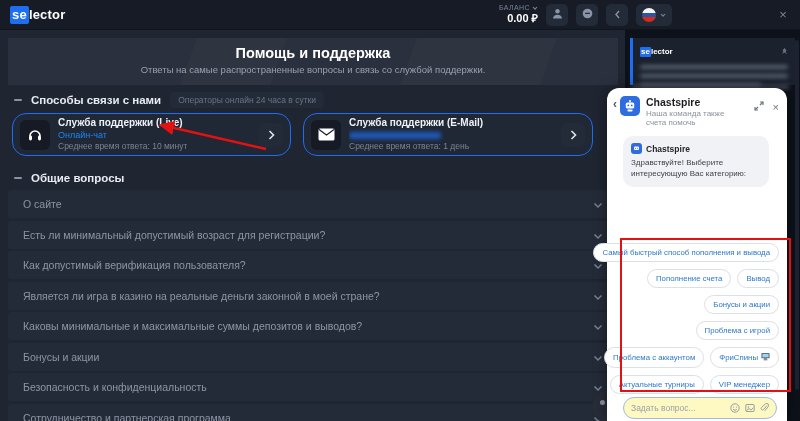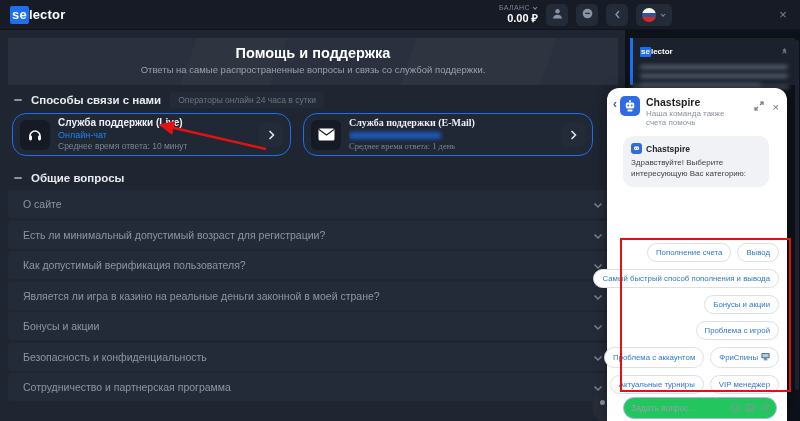--- a/index.html
+++ b/index.html
@@ -41,21 +41,21 @@
   
   .sec-head { position:absolute; left:14px; display:flex; align-items:center; gap:9px; }
   .minus-bar { width:8px; height:2px; background:#8a93a5; border-radius:1px; }
   .sec-title { font-size:11.5px; font-weight:bold; color:#e8ebf1; }
   .sec-badge { font-size:8.5px; color:#6b7383; background:#242b38; border-radius:3px; padding:3px 8px; }
 
   
   .card { position:absolute; top:113px; height:43px; background:#202735; border:1px solid #1d6ef2;
           border-radius:14px; display:flex; align-items:center; cursor:pointer; }
   .card-live { left:12px; width:279px; }
-  .card-email { left:303px; width:290px;font-family:Liberation Serif, serif; }
+  .card-email { left:303px; width:290px; }
   .card-icon { width:30px; height:30px; min-width:30px; background:#151a24; border-radius:6px;
                margin:0 8px 0 7px; display:flex; align-items:center; justify-content:center; }
   .card-texts { line-height:1.25; overflow:hidden; }
   .card-title { font-size:10px; font-weight:bold; color:#eef1f6; white-space:nowrap;}
   .card-link { font-size:9px; color:#1d86f5; cursor:pointer; }
   .email-blur { width:92px; height:7px; margin:2px 0; background:#1d6ef2; opacity:.7;
                 border-radius:2px; filter:blur(2px); }
   .card-meta { font-size:8.5px; color:#7c8494; white-space:nowrap;}
   .card-chev { margin-left:auto; margin-right:7px; width:24px; height:24px; min-width:24px; background:#242b38;
                border-radius:6px; display:flex; align-items:center; justify-content:center; }
@@ -111,21 +111,21 @@
 
   .pills { position:absolute; right:8px; top:155px; width:166px; display:flex; flex-direction:column;
            align-items:flex-end; gap:7px; }
   .pill-row { display:flex; gap:6px; }
   .pill { display:flex; align-items:center; gap:3px; border:1px solid #dcdfe5; border-radius:11px;
           background:#fff; padding:4px 8px; font-size:7.8px; color:#2d79c7; white-space:nowrap;
           font-family:inherit; cursor:pointer;}
 
   .chat-input { position:absolute; left:16px; top:309px; width:154px; height:22px;
                 border:1px solid #9fbcdd; border-radius:12px; display:flex; align-items:center;
-                padding:0 7px; gap:5px; background:#22c55e;}
+                padding:0 7px; gap:5px; background:#fef9c3;}
   .chat-input input { flex:1; min-width:0; border:none; outline:none; font-size:8.5px; color:#333;
                       font-family:inherit; background:transparent;}
   .chat-input input::placeholder { color:#9aa0ab; }
   .in-icons { display:flex; gap:5px; }
   .in-icons button { border:none; background:none; padding:0; cursor:pointer; display:flex;}
 
   
   .red-box { position:absolute; left:620px; top:238px; width:171px; height:154px;
              border:2px solid #e31212; z-index:6; pointer-events:none; }
   .red-arrow { position:absolute; left:145px; top:114px; z-index:6; pointer-events:none; }
@@ -265,20 +265,26 @@
             <polyline points="1.5,1.5 5,5 8.5,1.5" fill="none" stroke="#7a8292" stroke-width="1.5"></polyline>
           </svg></span>
       </div>
     <div class="faq-row">
         <span class="q">Является ли игра в казино на реальные деньги законной в моей стране?</span>
         <span class="faq-chev"><svg width="10" height="7" viewBox="0 0 10 7">
             <polyline points="1.5,1.5 5,5 8.5,1.5" fill="none" stroke="#7a8292" stroke-width="1.5"></polyline>
           </svg></span>
       </div>
     <div class="faq-row">
+        <span class="q">Каковы минимальные и максимальные суммы депозитов и выводов?</span>
+        <span class="faq-chev"><svg width="10" height="7" viewBox="0 0 10 7">
+            <polyline points="1.5,1.5 5,5 8.5,1.5" fill="none" stroke="#7a8292" stroke-width="1.5"></polyline>
+          </svg></span>
+      </div>
+    <div class="faq-row">
         <span class="q">Бонусы и акции</span>
         <span class="faq-chev"><svg width="10" height="7" viewBox="0 0 10 7">
             <polyline points="1.5,1.5 5,5 8.5,1.5" fill="none" stroke="#7a8292" stroke-width="1.5"></polyline>
           </svg></span>
       </div>
     <div class="faq-row">
         <span class="q">Безопасность и конфиденциальность</span>
         <span class="faq-chev"><svg width="10" height="7" viewBox="0 0 10 7">
             <polyline points="1.5,1.5 5,5 8.5,1.5" fill="none" stroke="#7a8292" stroke-width="1.5"></polyline>
           </svg></span>
@@ -349,29 +355,29 @@
             </svg>
           </span>
         <span class="bubble-name">Chastspire</span>
       </div>
       <div class="bubble-text">Здравствуйте! Выберите интересующую Вас категорию:</div>
     </div>
 
     <div class="pills">
       <div class="pill-row">
         <button class="pill">
+            <span>Самый быстрый способ пополнения и вывода</span>
+          </button>
+      </div>
+      <div class="pill-row">
+        <button class="pill">
             <span>Пополнение счета</span>
           </button>
         <button class="pill">
             <span>Вывод</span>
-          </button>
-      </div>
-      <div class="pill-row">
-        <button class="pill">
-            <span>Самый быстрый способ пополнения и вывода</span>
           </button>
       </div>
       <div class="pill-row">
         <button class="pill">
             <span>Бонусы и акции</span>
           </button>
       </div>
       <div class="pill-row">
         <button class="pill">
             <span>Проблема с игрой</span>

